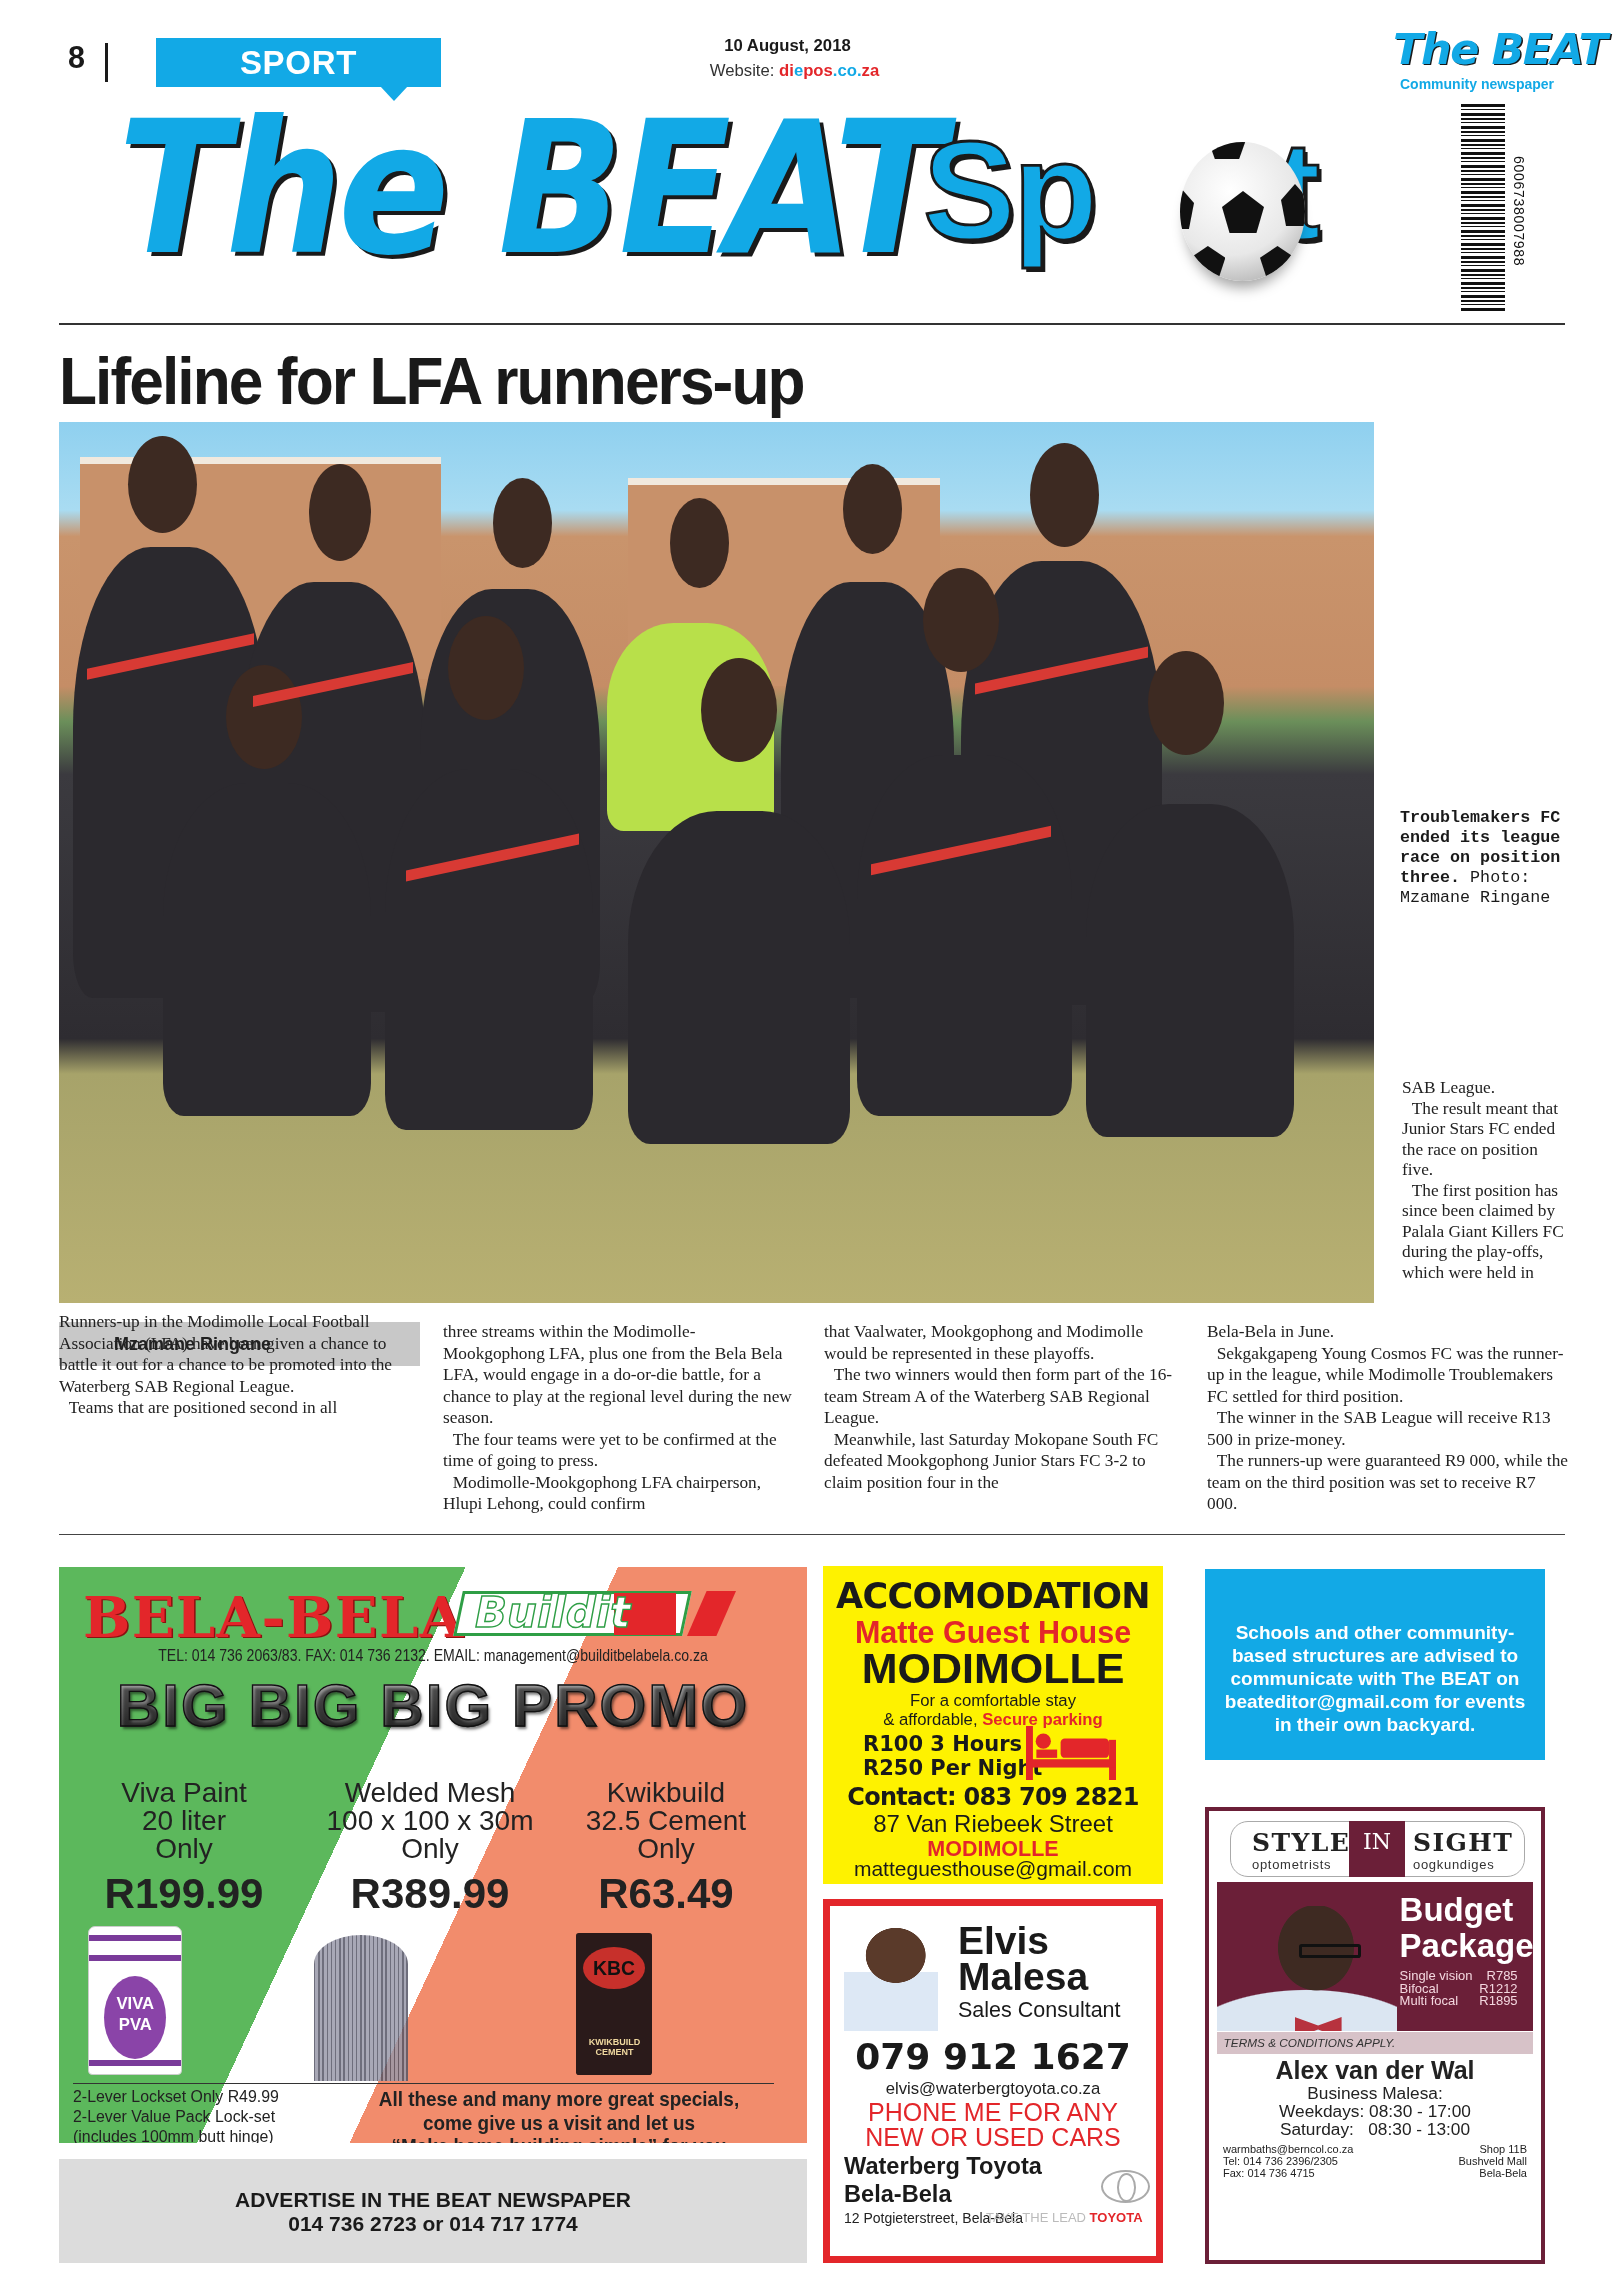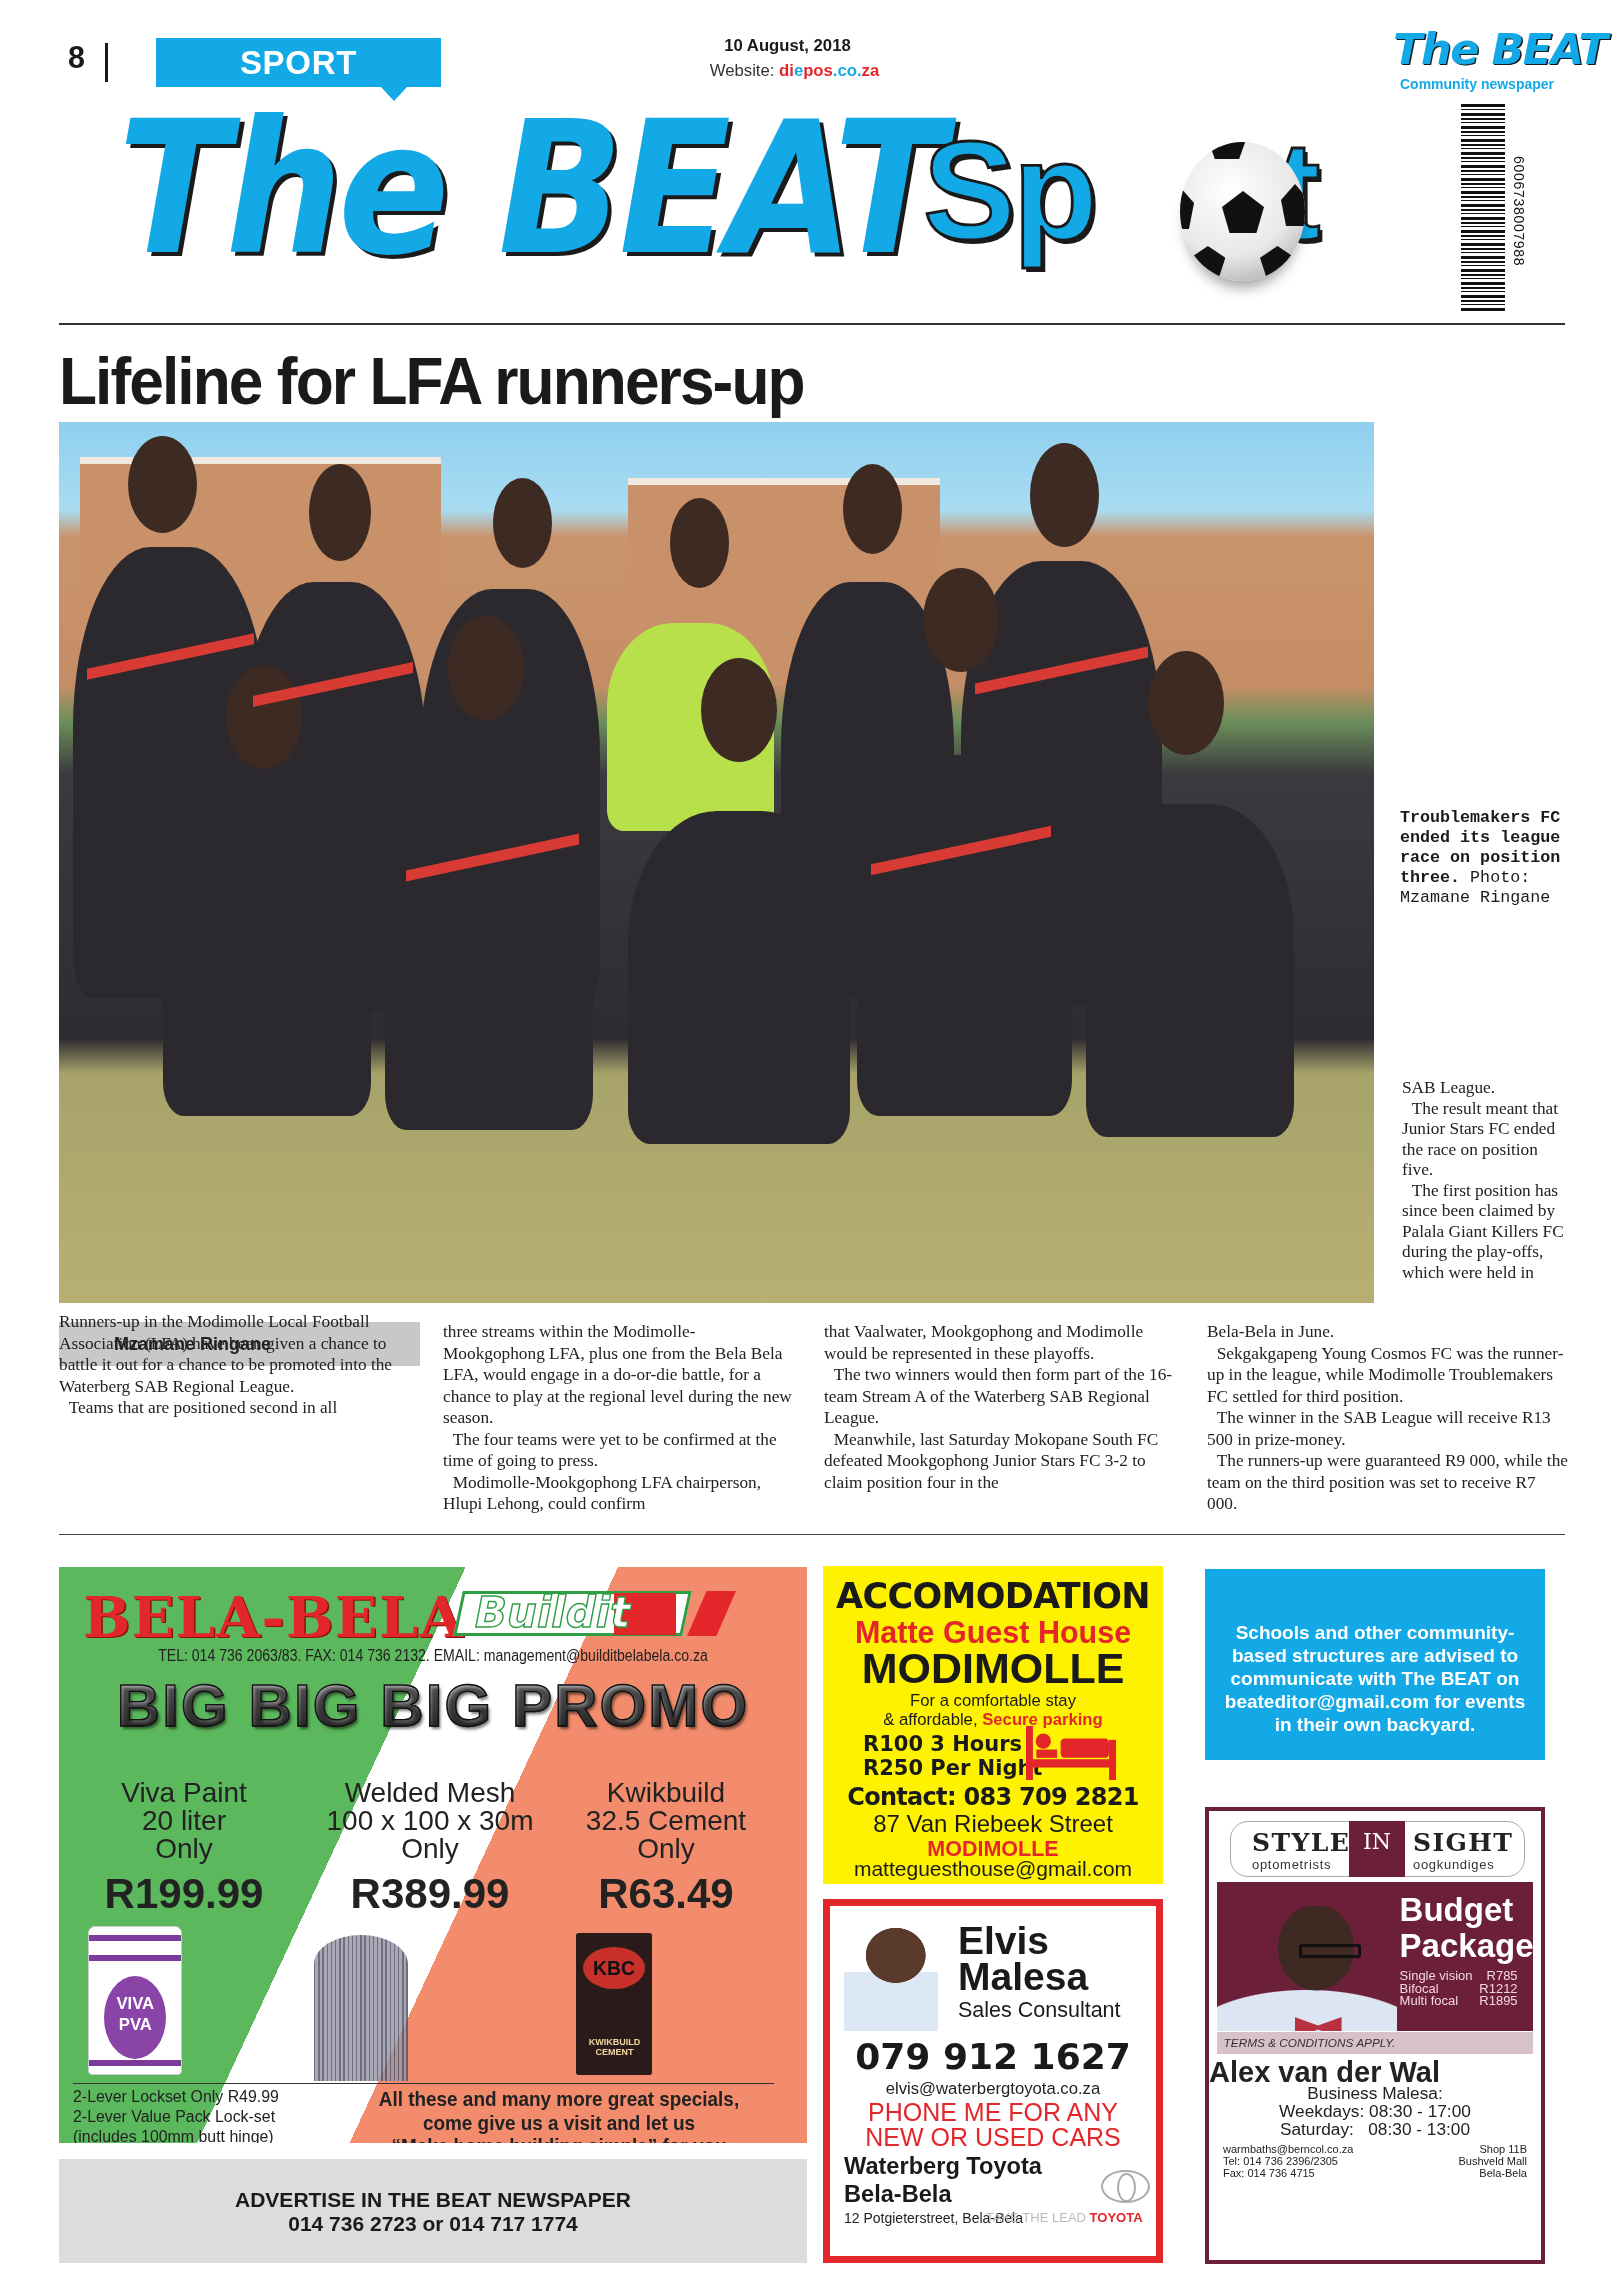--- a/index.html
+++ b/index.html
@@ -157,21 +157,21 @@
   .sis .banner .man { position: absolute; left: 0; top: 24px; width: 180px; height: 139px;
     background: radial-gradient(ellipse 22% 32% at 55% 30%, #3e2a22 0 95%, transparent 97%), radial-gradient(ellipse 70% 40% at 50% 100%, #dbe6f2 0 98%, transparent 100%); }
   .sis .banner .glasses { position: absolute; left: 82px; top: 62px; width: 62px; height: 14px; border: 3.5px solid #111; border-radius: 2.8px; }
   .sis .banner .bowtie { position: absolute; left: 78px; top: 135px; width: 47px; height: 21px; background: #b7323e;
     clip-path: polygon(0 0, 50% 40%, 100% 0, 100% 100%, 50% 60%, 0 100%); }
   .sis .banner .bp { position: absolute; left: 183px; top: 10.4px; font-size: 33px; line-height: 36px; font-weight: bold; color: #fff; }
   .sis .banner .prices { position: absolute; left: 183px; top: 88px; font-size: 13px; line-height: 12.5px; color: #f4d7df; }
   .sis .banner .prices .r { display: flex; width: 118px; justify-content: space-between; }
   .sis .terms { position: absolute; left: 7.6px; top: 221px; width: 316px; height: 22px; background: #d7c2c8; font-size: 11.8px; font-style: italic;
     color: #333; padding-left: 7px; line-height: 22px; }
-  .sis .owner { position: absolute; left: 0; width: 100%; top: 245px; text-align: left; font-size: 29px; font-weight: bold; color: #222; }
+  .sis .owner { position: absolute; left: 0; width: 100%; top: 245px; text-align: center; font-size: 25px; font-weight: bold; color: #222; }
   .sis .hours { position: absolute; left: 0; width: 100%; top: 273px; text-align: center; font-size: 17.3px; line-height: 18px; color: #222; }
   .sis .contact-l { position: absolute; left: 14px; top: 333px; font-size: 11px; line-height: 11.8px; color: #222; }
   .sis .contact-r { position: absolute; right: 14px; top: 333px; font-size: 11px; line-height: 11.8px; color: #222; text-align: right; }
 </style>
 </head>
 <body>
 
 <div class="abs page-num">8</div>
 <div class="abs page-sep"></div>
 <div class="abs section-tag">SPORT</div>

